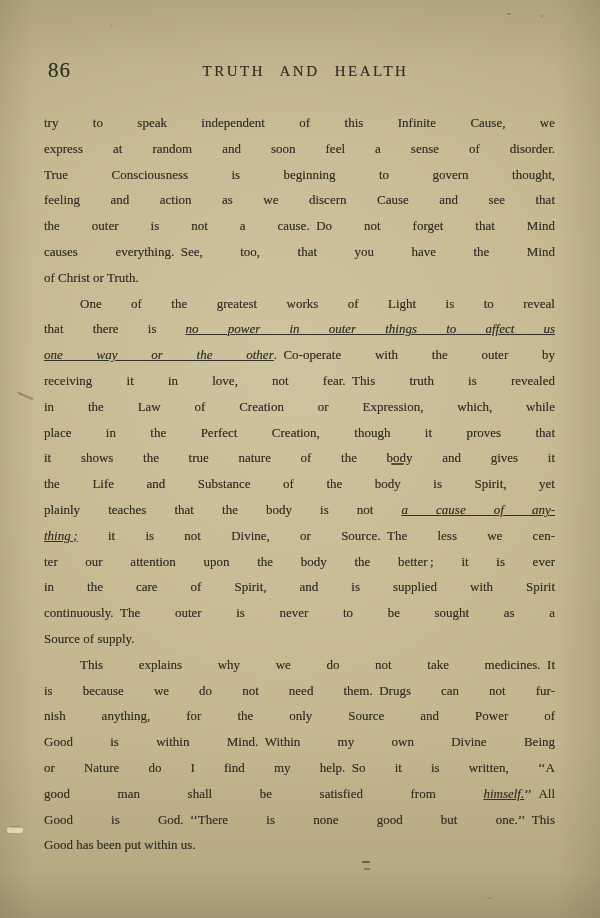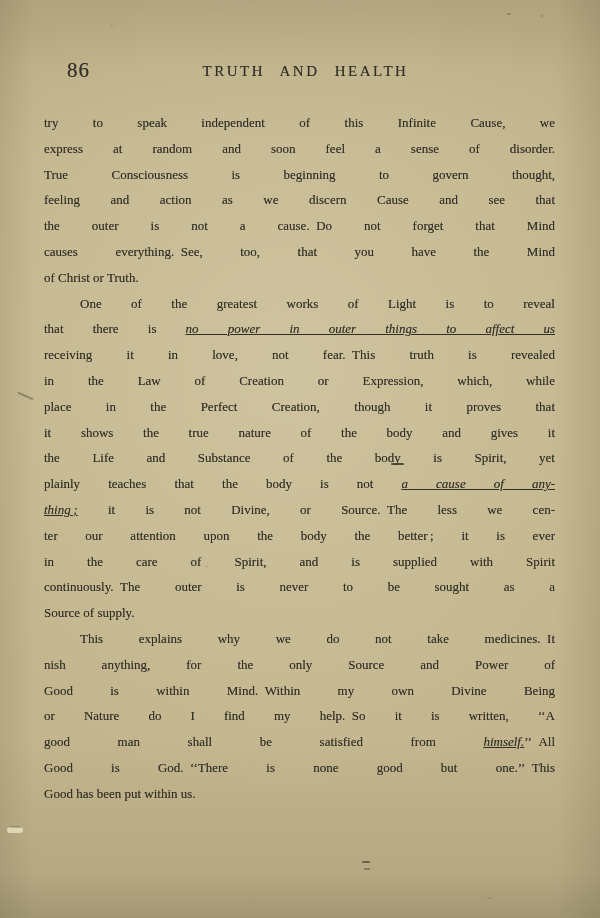--- a/index.html
+++ b/index.html
@@ -15,21 +15,20 @@
       linear-gradient(0deg, rgba(60,52,28,0.24) 0px, rgba(60,52,28,0.10) 45px, rgba(60,52,28,0) 180px),
       linear-gradient(90deg, rgba(74,64,36,0.12) 0px, rgba(74,64,36,0) 35px),
       linear-gradient(270deg, rgba(74,64,36,0.14) 0px, rgba(74,64,36,0) 45px);
     font-family:"Liberation Serif","DejaVu Serif",serif;
     color:#322f26;
   }
   .pagenum {
     position:absolute; left:48px; top:58px;
     font-size:21px; letter-spacing:1px;
     text-shadow:0 0 0.5px rgba(50,47,38,0.55);
-    margin-left:19px;
   }
   .running-title {
     position:absolute; left:11px; right:0; top:63px;
     text-align:center;
     font-size:15px; letter-spacing:2.5px; word-spacing:9px;
     text-shadow:0 0 0.5px rgba(50,47,38,0.55);
   }
   .text-block {
     position:absolute; left:44px; top:110px; width:511px;
     font-size:13px; line-height:25.8px;
@@ -91,34 +90,36 @@
         <div class="line"><span>express at random and soon feel a sense of disorder.</span></div>
         <div class="line"><span>True Consciousness is beginning to govern thought,</span></div>
         <div class="line"><span>feeling and action as we discern Cause and see that</span></div>
         <div class="line"><span>the outer is not a cause. Do not forget that Mind</span></div>
         <div class="line"><span>causes everything. See, too, that you have the Mind</span></div>
         <div class="line last"><span>of Christ or Truth.</span></div>
       </div>
       <div class="para">
         <div class="line indent"><span>One of the greatest works of Light is to reveal</span></div>
         <div class="line"><span>that there is </span><span class="it">no power in outer things to affect us</span></div>
+        <div class="line"><span class="it">one way or the other</span><span>. Co-operate with the outer by</span></div>
         <div class="line"><span>receiving it in love, not fear. This truth is revealed</span></div>
         <div class="line"><span>in the Law of Creation or Expression, which, while</span></div>
         <div class="line"><span>place in the Perfect Creation, though it proves that</span></div>
         <div class="line"><span>it shows the true nature of the body and gives it</span></div>
         <div class="line"><span>the Life and Substance of the body is Spirit, yet</span></div>
         <div class="line"><span>plainly teaches that the body is not </span><span class="it">a cause of any-</span></div>
         <div class="line"><span class="it">thing ;</span><span> it is not Divine, or Source. The less we cen-</span></div>
         <div class="line"><span>ter our attention upon the body the better ; it is ever</span></div>
         <div class="line"><span>in the care of Spirit, and is supplied with Spirit</span></div>
         <div class="line"><span>continuously. The outer is never to be sought as a</span></div>
         <div class="line last"><span>Source of supply.</span></div>
       </div>
       <div class="para">
         <div class="line indent"><span>This explains why we do not take medicines. It</span></div>
+        <div class="line"><span>is because we do not need them. Drugs can not fur-</span></div>
         <div class="line"><span>nish anything, for the only Source and Power of</span></div>
         <div class="line"><span>Good is within Mind. Within my own Divine Being</span></div>
         <div class="line"><span>or Nature do I find my help. So it is written, ‘‘A</span></div>
         <div class="line"><span>good man shall be satisfied from </span><span class="it">himself.</span><span>’’ All</span></div>
         <div class="line"><span>Good is God. ‘‘There is none good but one.’’ This</span></div>
         <div class="line last"><span>Good has been put within us.</span></div>
       </div>
     </div>
 
   <div class="artifact pencil-mark"></div>

